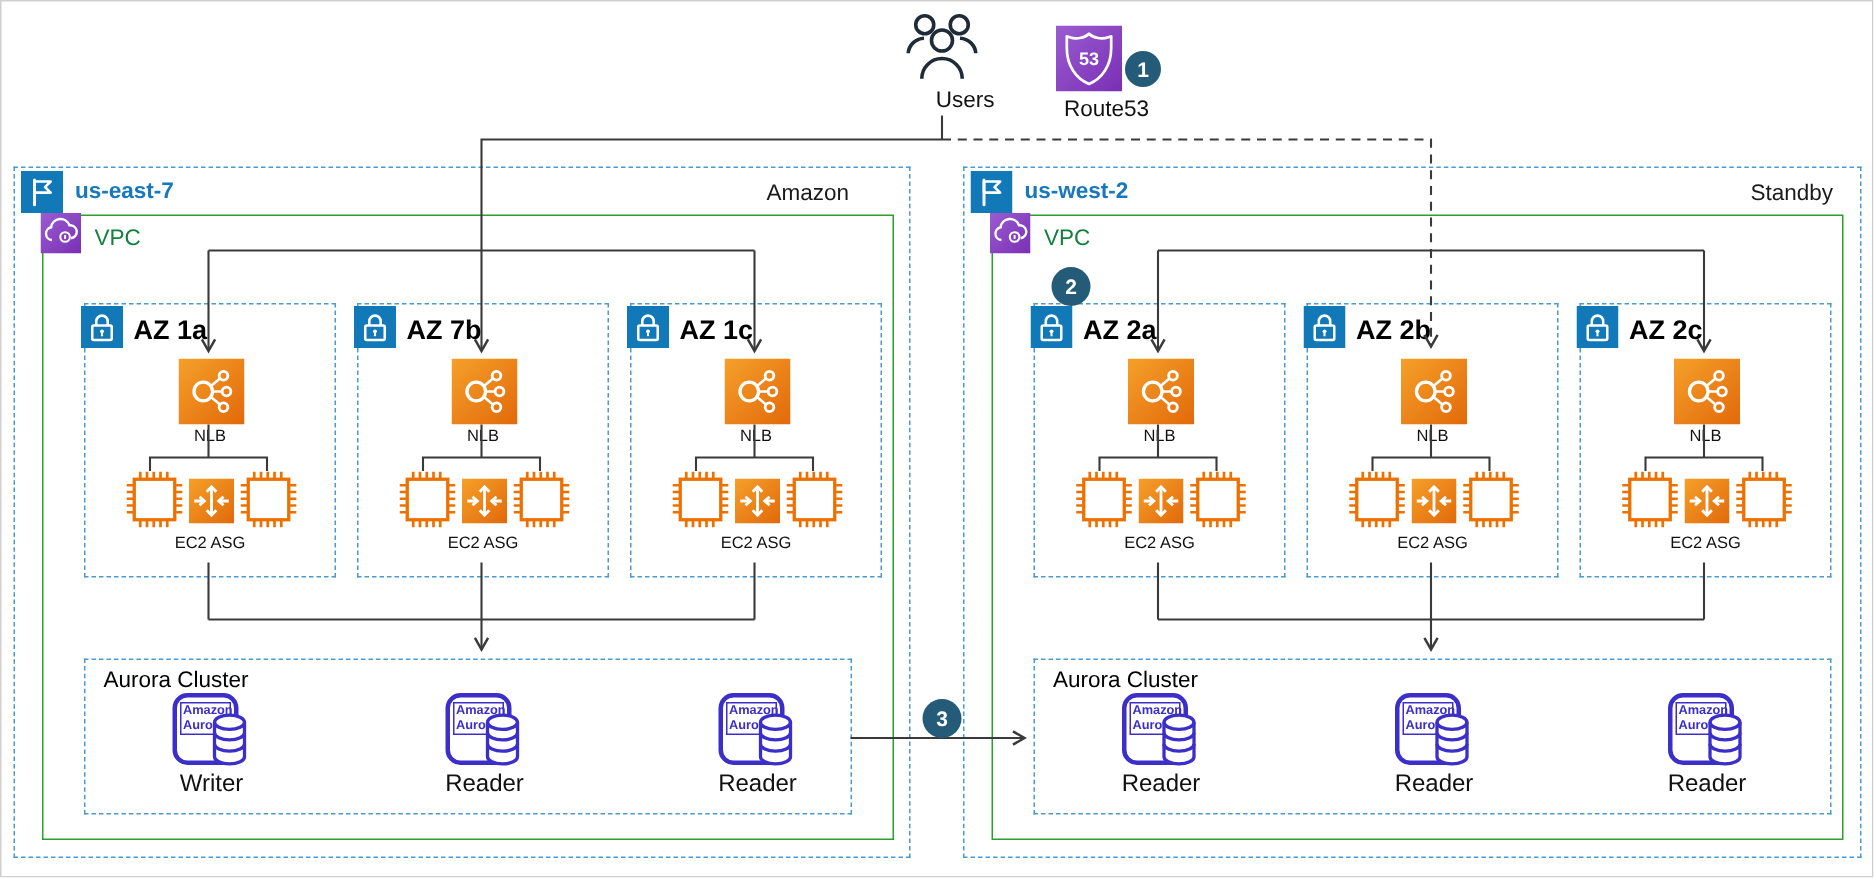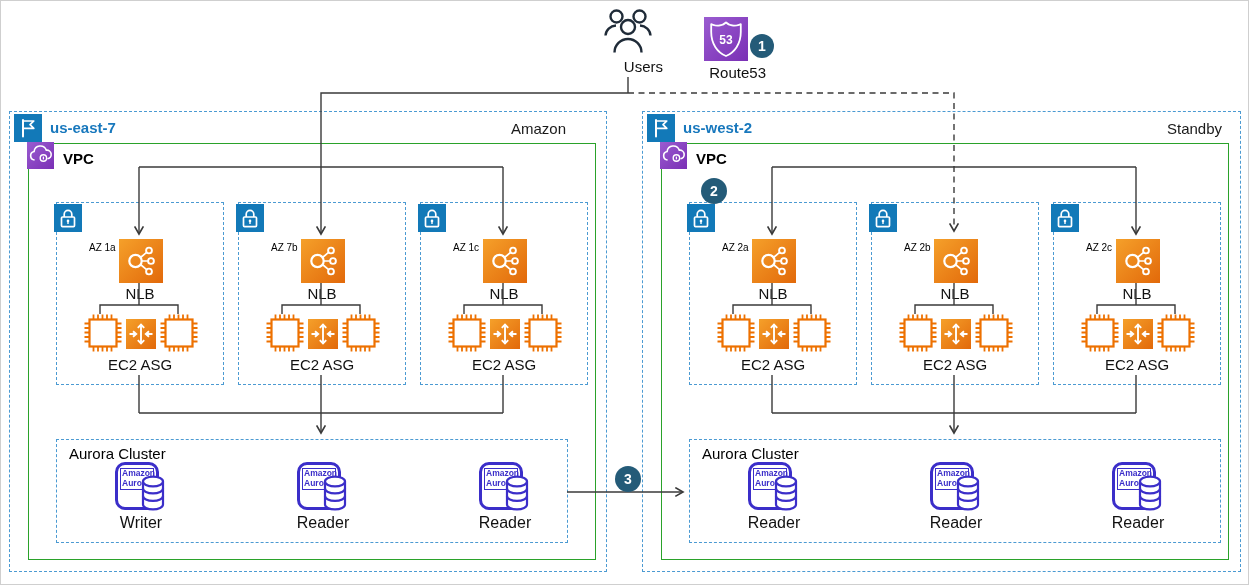--- a/index.html
+++ b/index.html
@@ -11,23 +11,23 @@
   svg.icon { position:absolute; display:block; }
   .defs-holder { position:absolute; width:0; height:0; overflow:hidden; }
 
   .region { border:1.6px dashed #4b9ad2; }
   .vpc    { border:1.6px solid #2aa22a; }
   .azbox  { border:1.6px dashed #4b9ad2; }
   .aurorabox { border:1.6px dashed #4b9ad2; }
 
   .region-name { color:#1878bd; font-size:15px; font-weight:600; white-space:nowrap; }
   .mode-label  { color:#1a1a1a; font-size:15px; white-space:nowrap; }
-  .vpc-label   { color:#000000; font-size:15px; font-weight:700; }
-  .az-label    { color:#000; font-size:10px; font-weight:400; white-space:nowrap;margin-top:32px; }
-  .small-label { color:#111; font-size:15px; text-align:center; white-space:nowrap; }
+  .vpc-label   { color:#15803d; font-size:15px; font-weight:400; }
+  .az-label    { color:#000; font-size:18px; font-weight:700; white-space:nowrap; }
+  .small-label { color:#111; font-size:11px; text-align:center; white-space:nowrap; }
   .aurora-title{ color:#000000; font-size:15px; white-space:nowrap; }
   .top-label   { color:#111; font-size:15px; text-align:right; white-space:nowrap; }
 
   .badge { background:#245b78; color:#fff; border-radius:50%;
            display:flex; align-items:center; justify-content:center;
            font-size:14px; font-weight:bold; }
 
   .anode { position:absolute; width:52px; height:70px; }
   .aicon { position:relative; width:44px; height:48px;
            border:3px solid #3b2ec9; border-radius:10px; background:#fff; }

